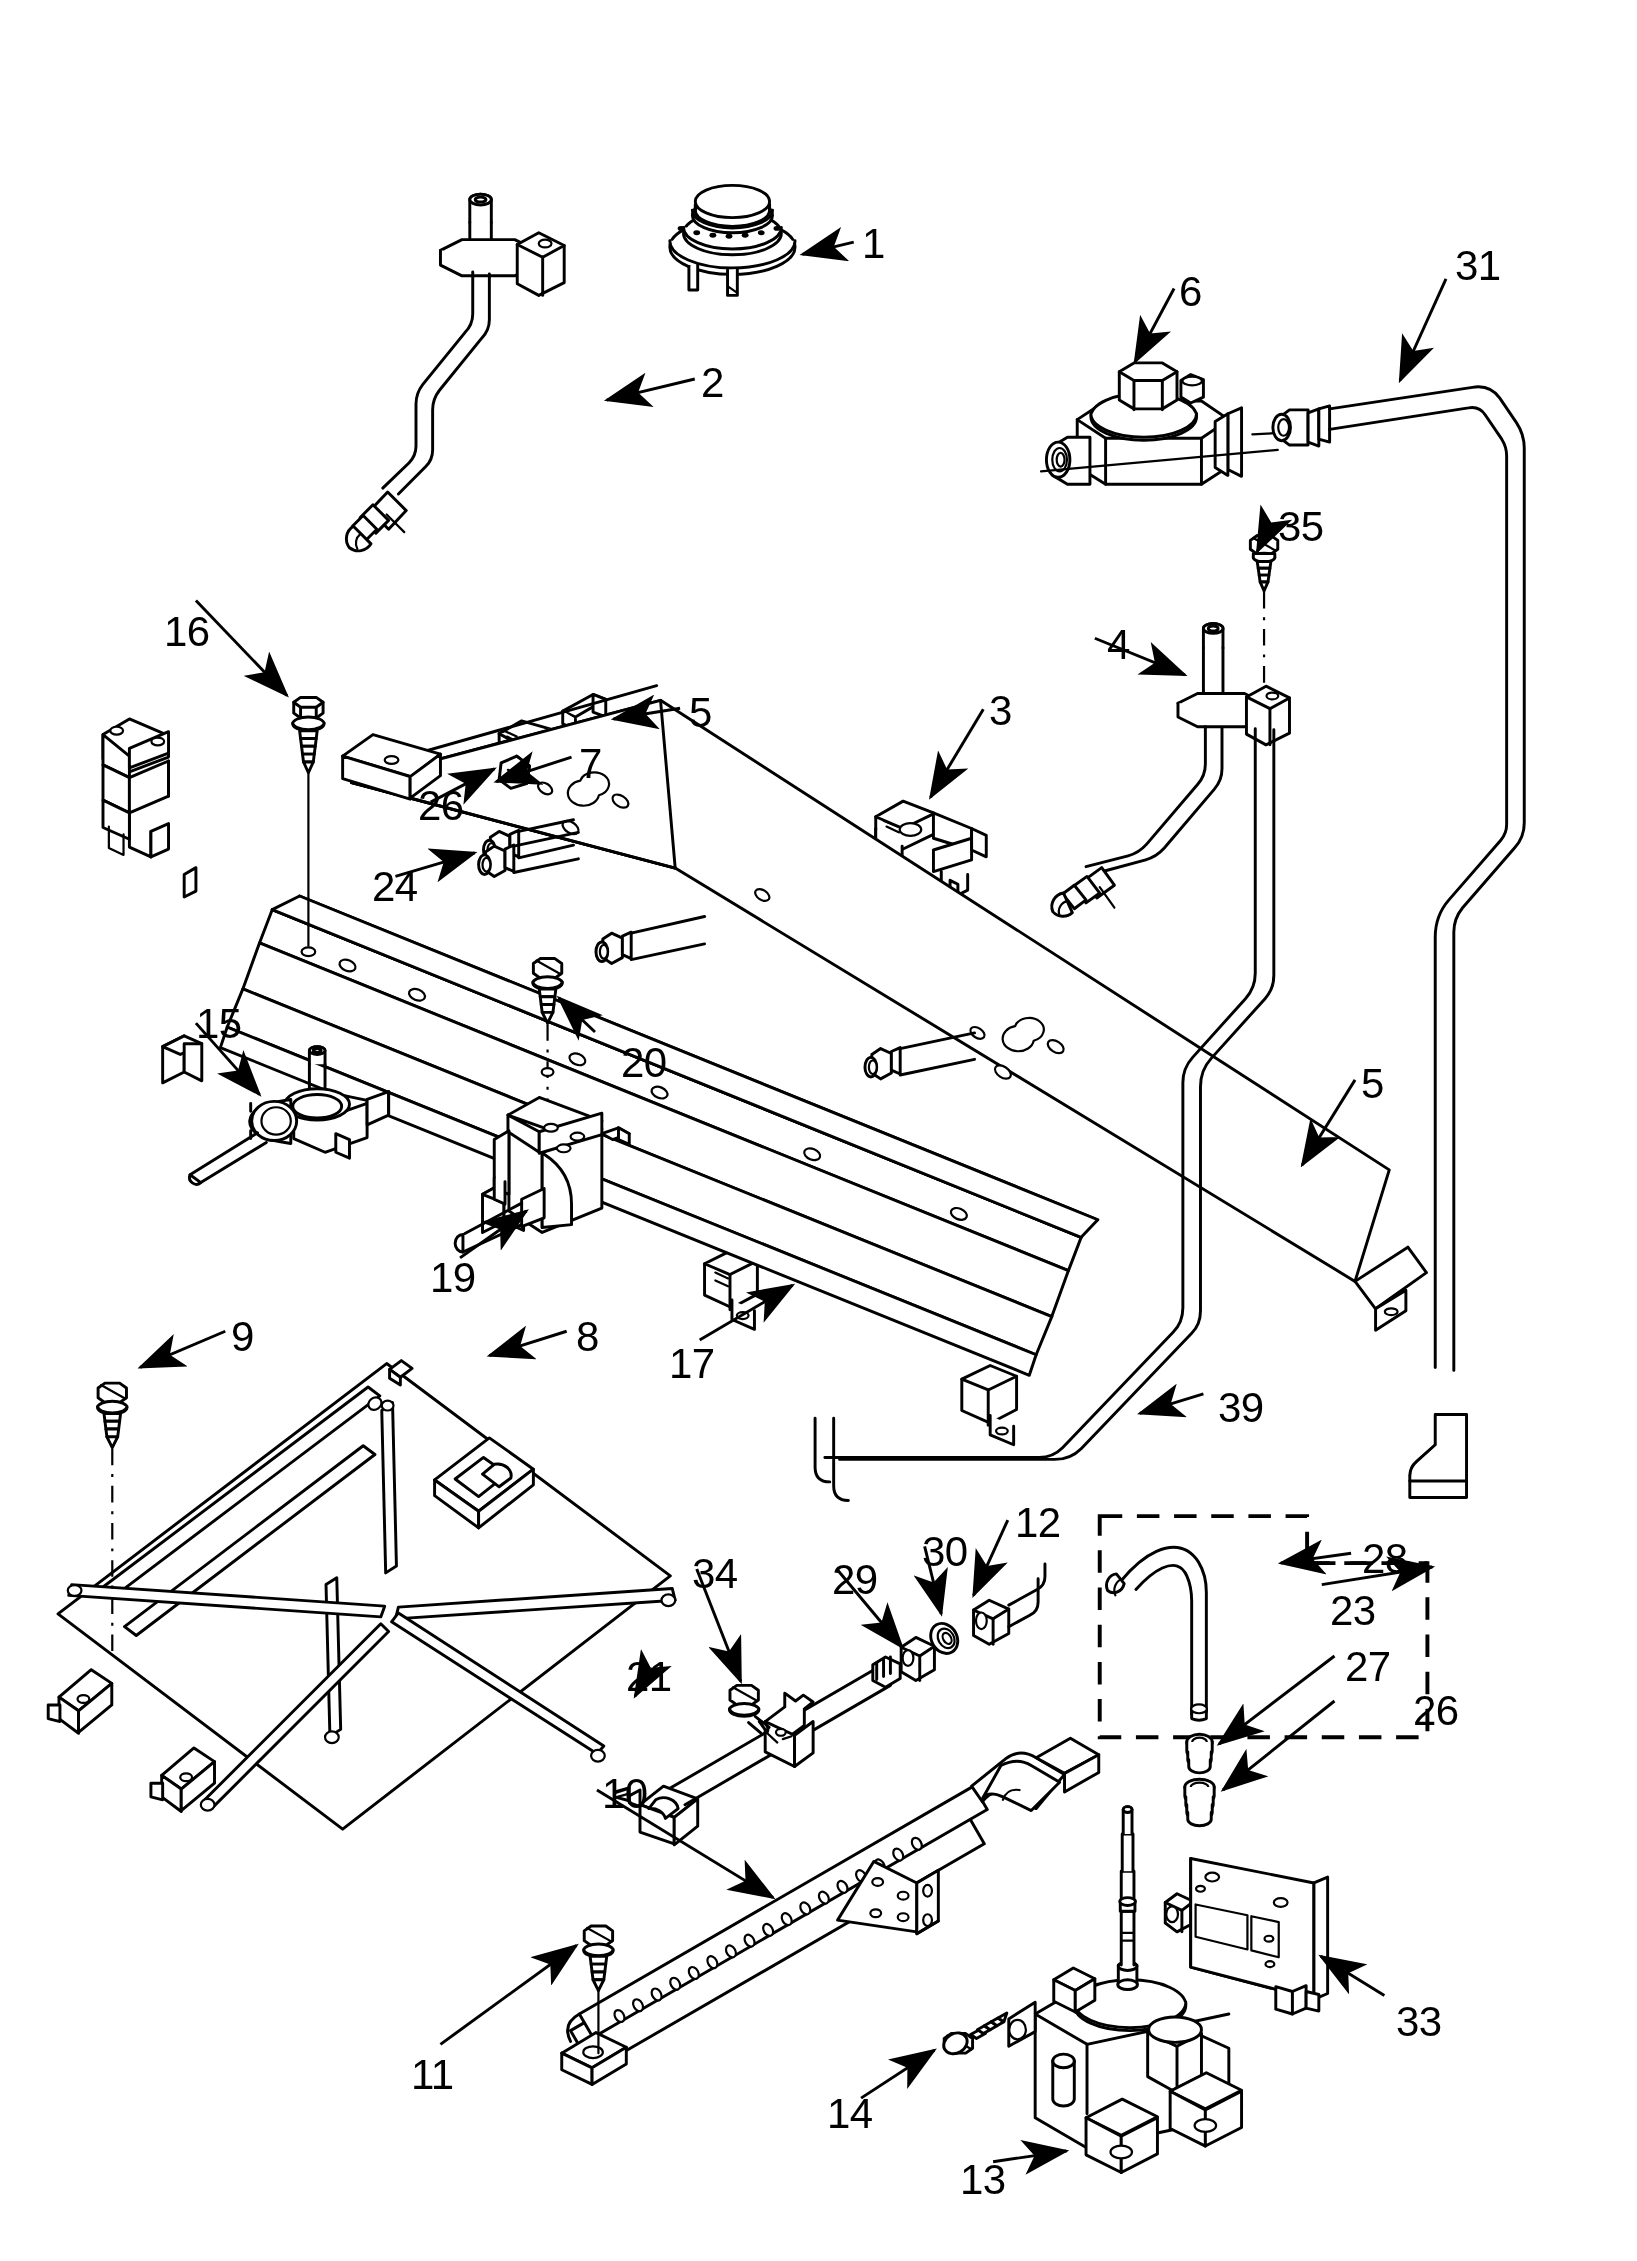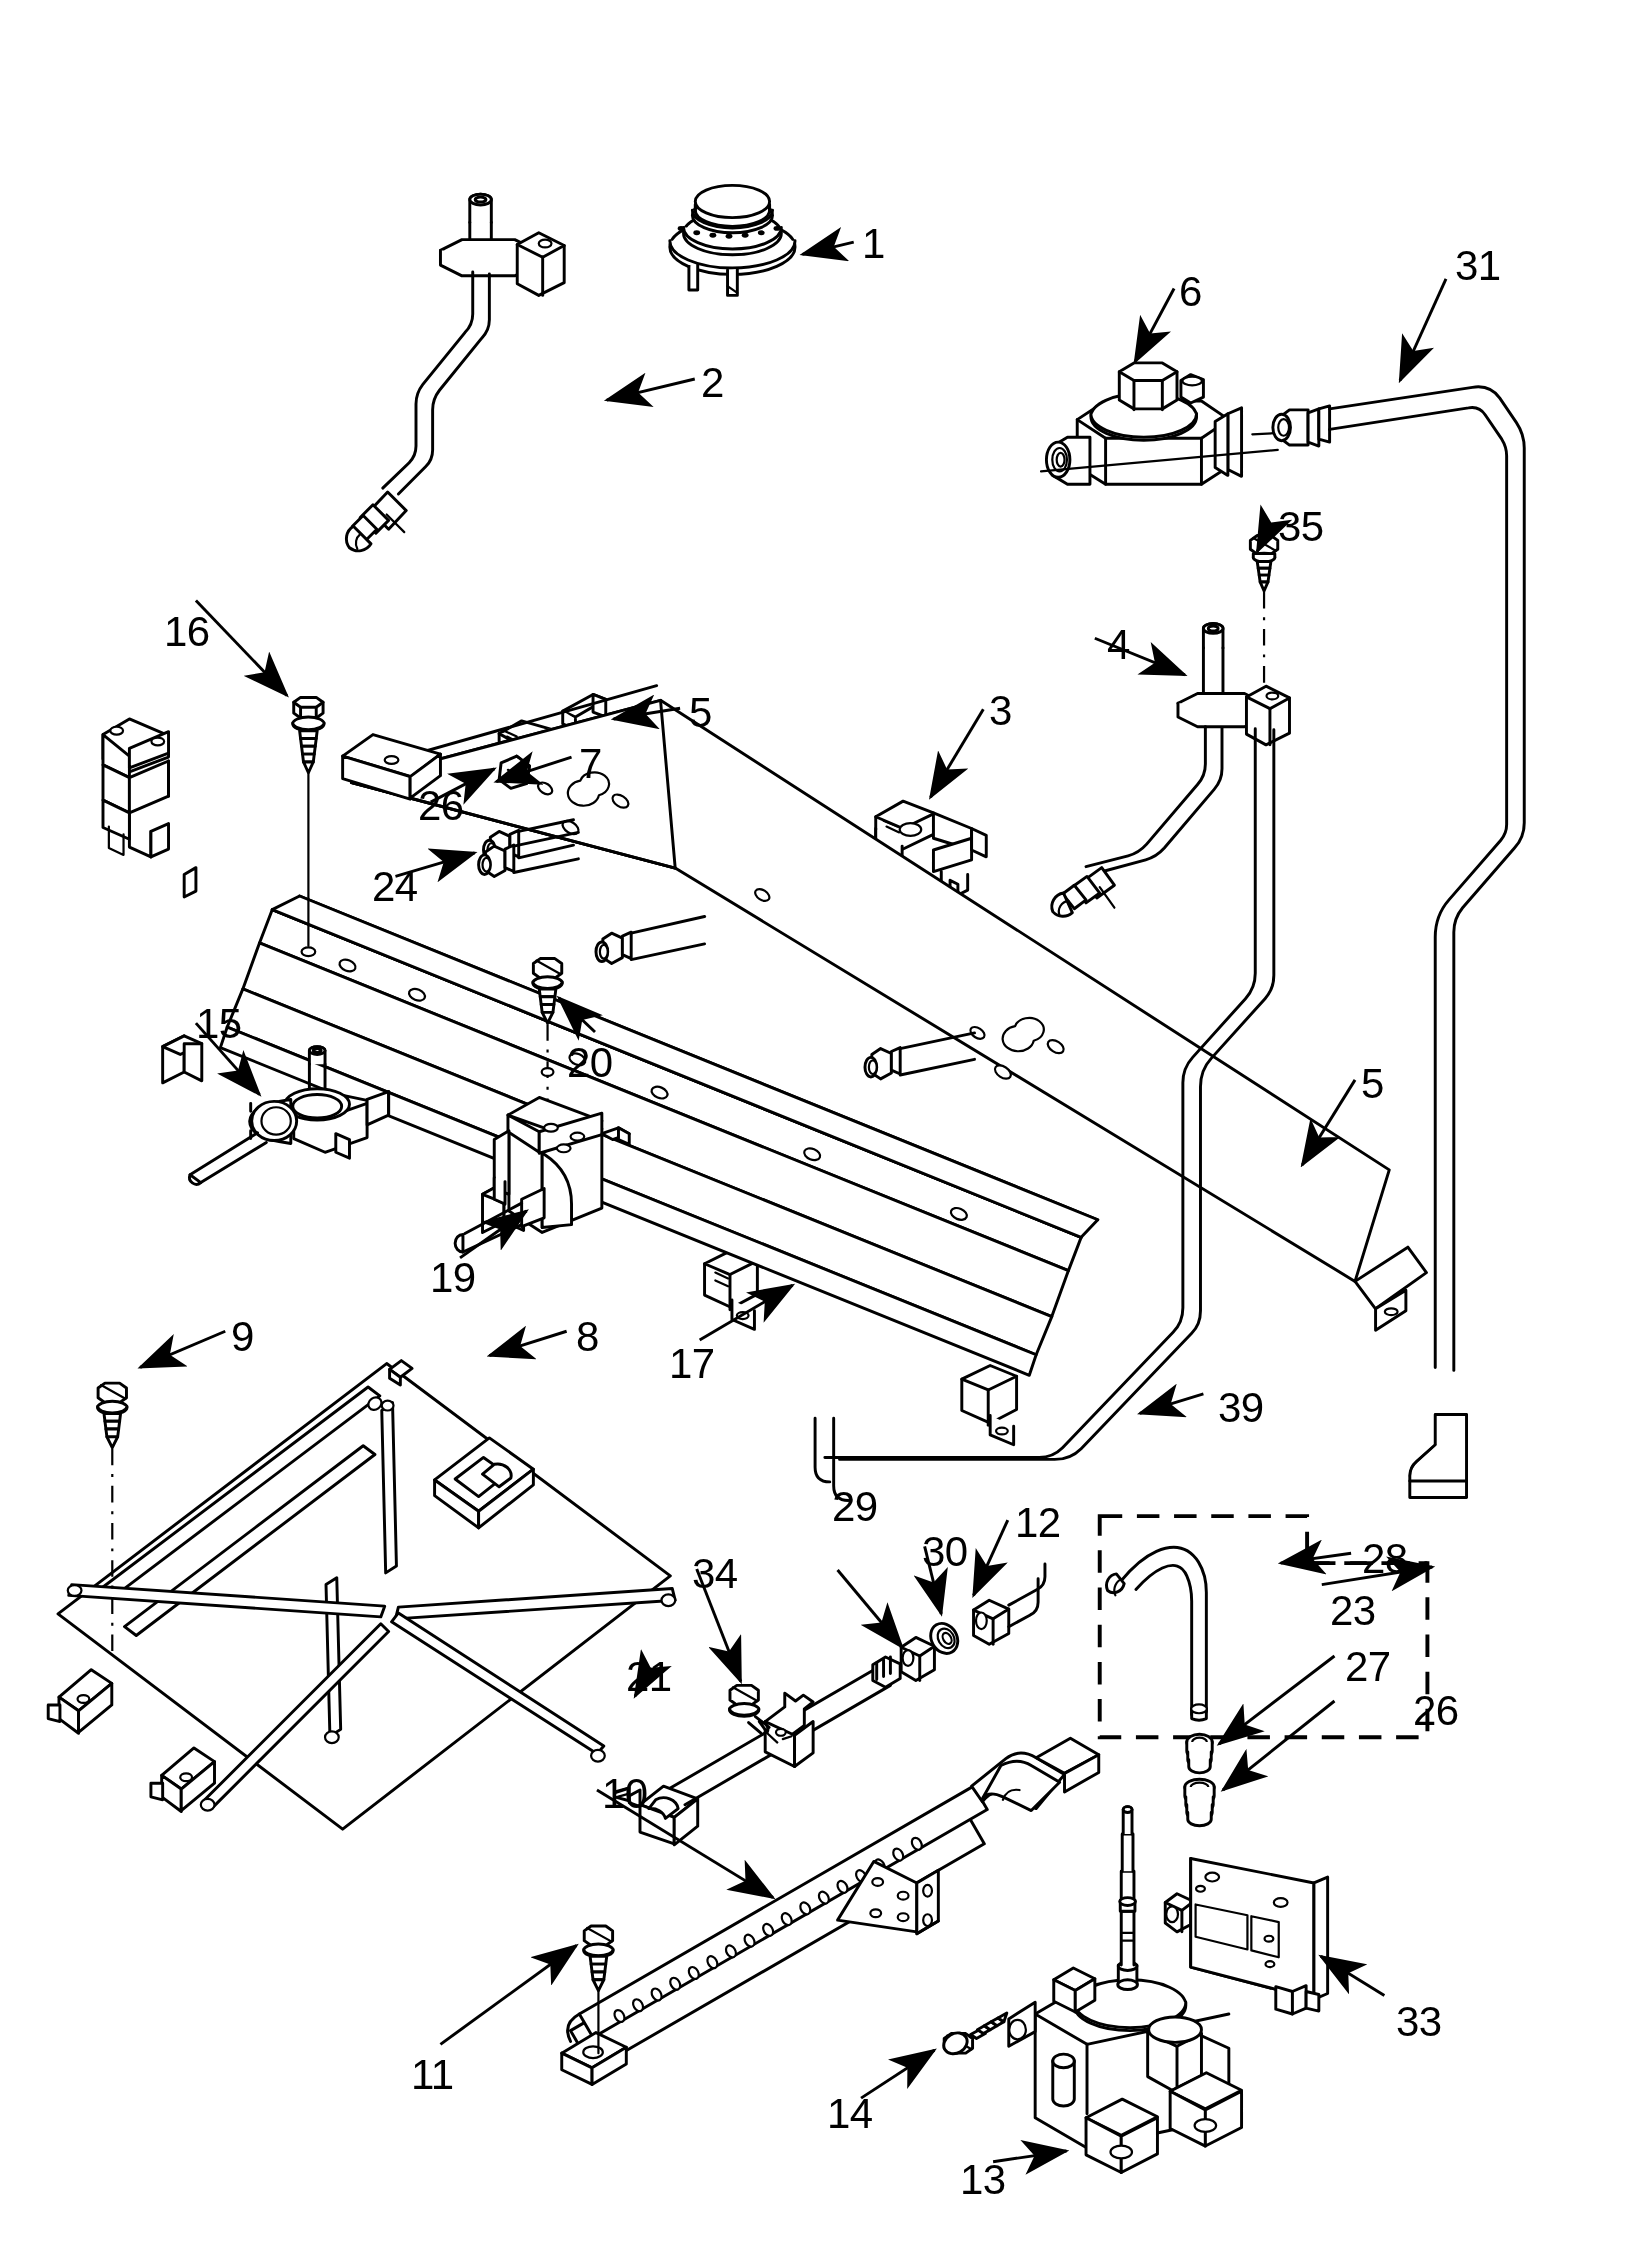--- a/index.html
+++ b/index.html
@@ -790,30 +790,30 @@
   <div class="callout" style="left:231px;top:1316px">9</div>
   <div class="callout" style="left:602px;top:1773px">10</div>
   <div class="callout" style="left:411px;top:2054px">11</div>
   <div class="callout" style="left:1015px;top:1502px">12</div>
   <div class="callout" style="left:960px;top:2159px">13</div>
   <div class="callout" style="left:827px;top:2093px">14</div>
   <div class="callout" style="left:196px;top:1003px">15</div>
   <div class="callout" style="left:164px;top:611px">16</div>
   <div class="callout" style="left:669px;top:1343px">17</div>
   <div class="callout" style="left:430px;top:1257px">19</div>
-  <div class="callout" style="left:567px;top:1042px">20</div>
+  <div class="callout" style="left:621px;top:1042px">20</div>
   <div class="callout" style="left:626px;top:1656px">21</div>
   <div class="callout" style="left:1218px;top:1387px">39</div>
   <div class="callout" style="left:1330px;top:1590px">23</div>
   <div class="callout" style="left:372px;top:866px">24</div>
   <div class="callout" style="left:1396px;top:2001px">33</div>
   <div class="callout" style="left:1413px;top:1690px">26</div>
   <div class="callout" style="left:1345px;top:1646px">27</div>
   <div class="callout" style="left:1362px;top:1538px">28</div>
-  <div class="callout" style="left:832px;top:1486px">29</div>
+  <div class="callout" style="left:832px;top:1559px">29</div>
   <div class="callout" style="left:922px;top:1531px">30</div>
   <div class="callout" style="left:1455px;top:245px">31</div>
   <div class="callout" style="left:418px;top:785px">26</div>
   <div class="callout" style="left:692px;top:1553px">34</div>
   <div class="callout" style="left:1278px;top:506px">35</div>
 
 </div>
 
 
 </body></html>

